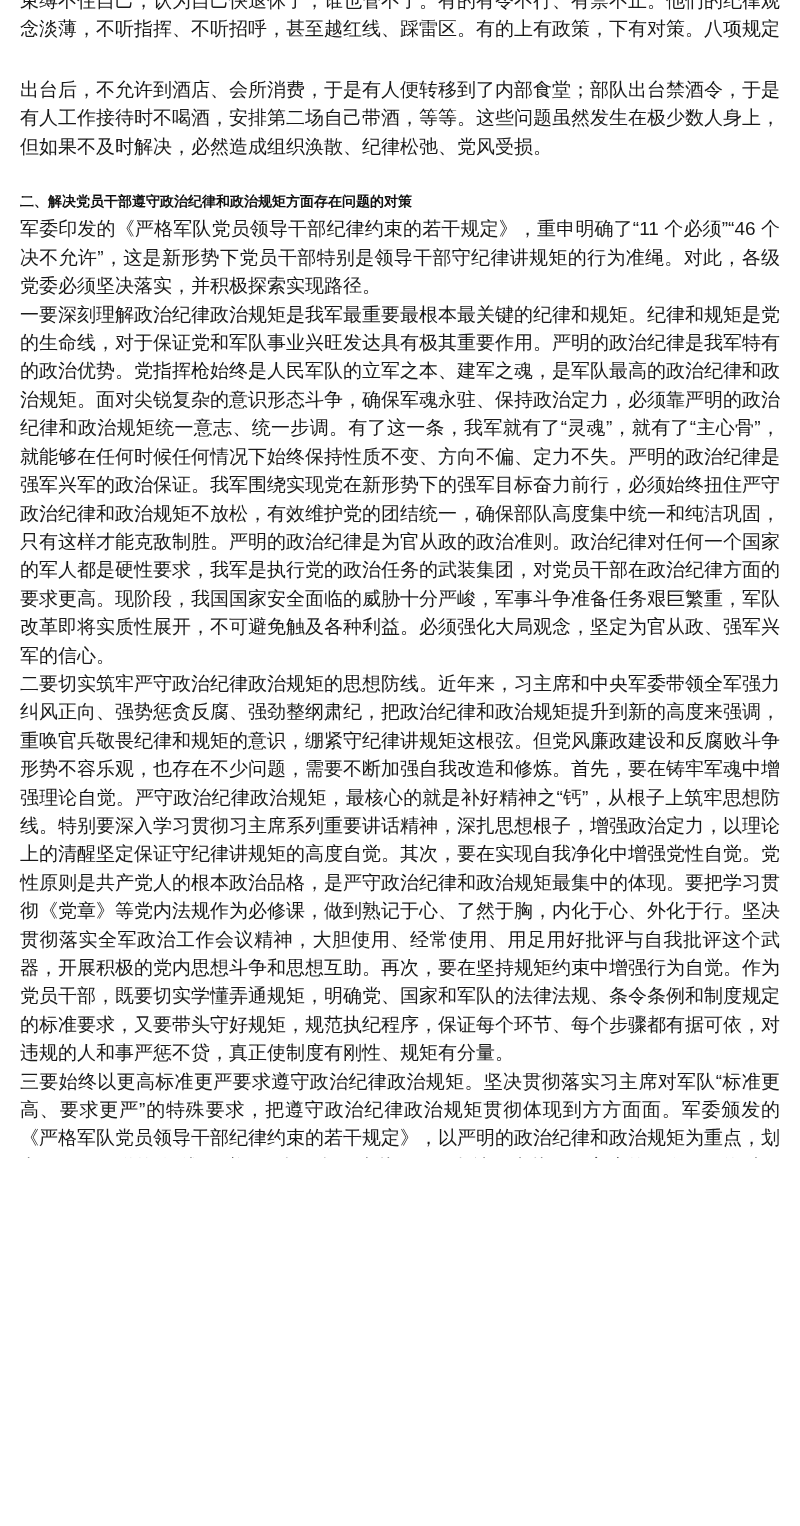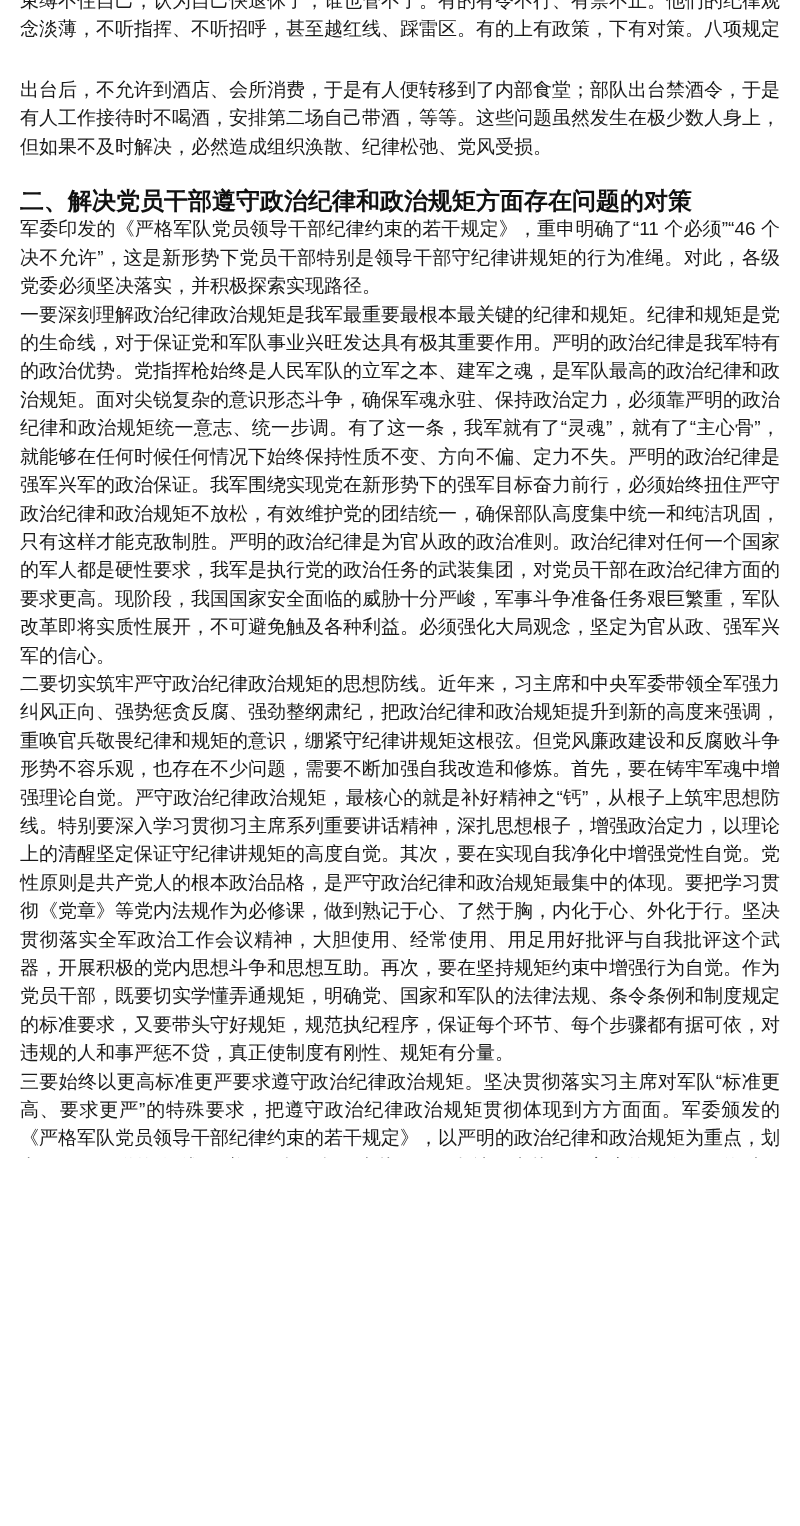--- a/index.html
+++ b/index.html
@@ -16,21 +16,21 @@
     font-family:"Liberation Sans", sans-serif;
     font-size:19px;
     line-height:28.4px;
     color:#1a1a1a;
     text-align:justify;
   }
   .para{margin:0;}
   .gap-top{margin-top:32px;}
   .heading{
     margin:26px 0 0 0;
-    font-size:24px;
+    font-size:14px;
     line-height:28.4px;
     font-weight:bold;
     color:#111111;
     text-align:left;
   }
   .footer{
     position:absolute;
     left:0;
     right:0;
     top:1418px;

